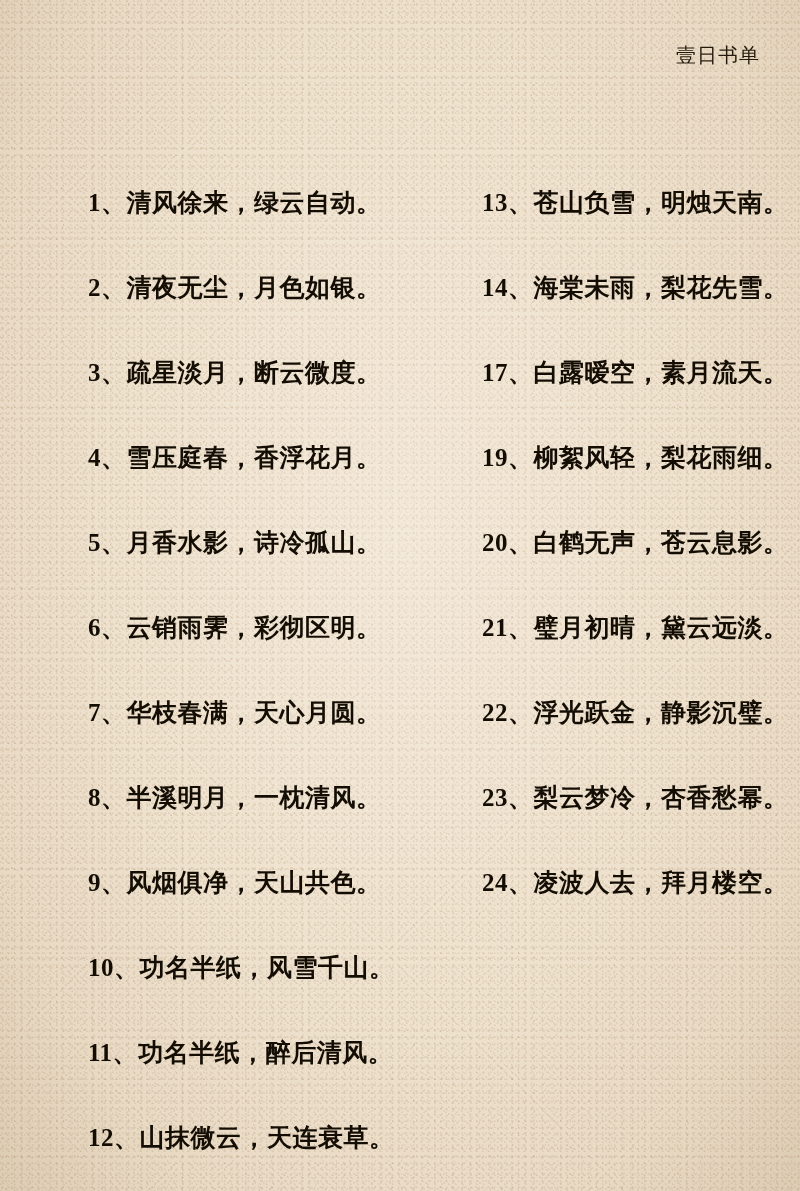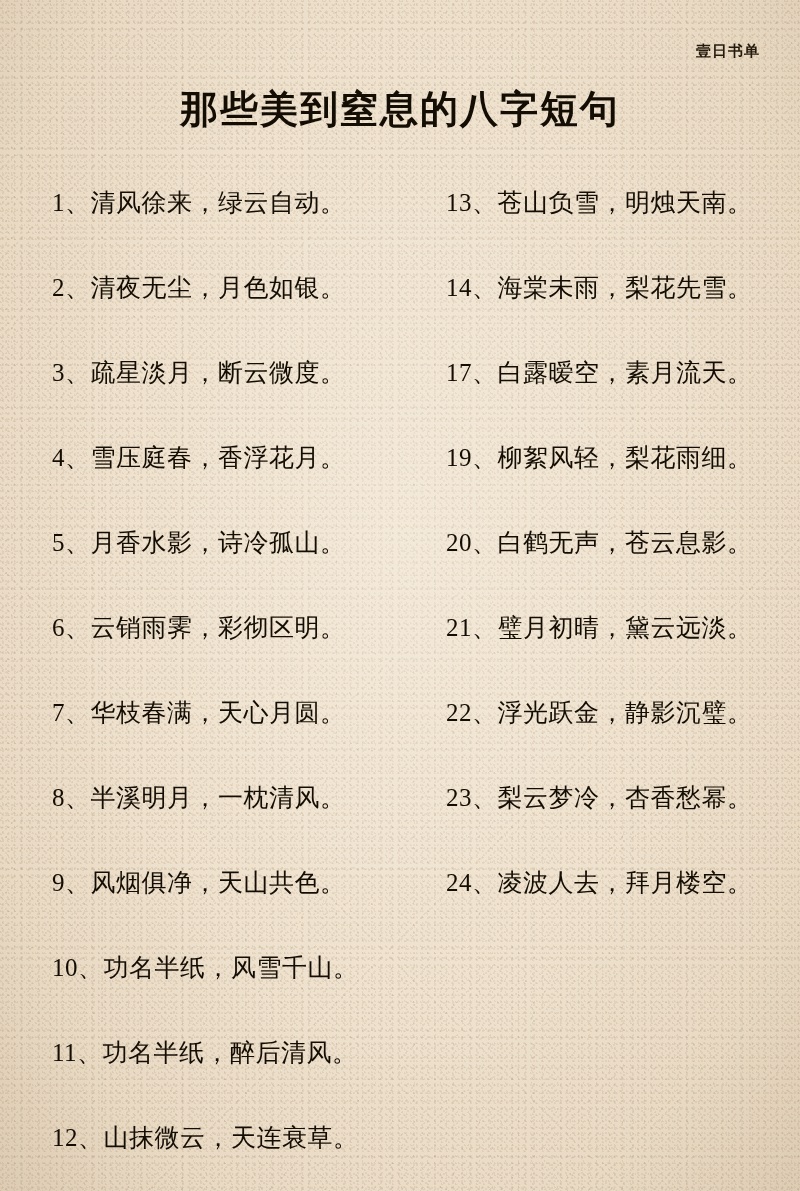--- a/index.html
+++ b/index.html
@@ -44,22 +44,22 @@
     position: relative;
     z-index: 2;
     width: 800px;
     height: 1191px;
     box-sizing: border-box;
   }
   .brand {
     position: absolute;
     top: 42px;
     right: 40px;
-    font-size: 15px;
-    font-weight: bold;
+    font-size: 20px;
+    font-weight: normal;
     letter-spacing: 1px;
     color: #241a0c;
   }
   .title {
     position: absolute;
     top: 84px;
     left: 0;
     width: 100%;
     text-align: center;
     font-size: 38px;
@@ -75,43 +75,43 @@
     display: flex;
   }
   .col {
     width: 50%;
     box-sizing: border-box;
   }
   .col-left { padding-left: 52px; }
   .col-right { padding-left: 46px; }
   .line {
     font-size: 25px;
-    font-weight: normal;
+    font-weight: bold;
     letter-spacing: 0.5px;
     height: 85px;
     line-height: 85px;
     white-space: nowrap;
     color: #140d04;
+    margin-left: 36px;
   }
   .num {
     display: inline;
     font-family: "Liberation Serif", serif;
   }
 </style>
 </head>
 <body>
 
 <div class="grain"></div>
 <div class="vignette"></div>
 
 <div class="page">
 
   <div class="brand">壹日书单</div>
 
-  <div class="title">那些美到窒息的八字短句</div>
 
   <div class="columns">
 
     <div class="col col-left">
       <div class="line"><span class="num">1、</span><span>清风徐来，绿云自动。</span></div>
       <div class="line"><span class="num">2、</span><span>清夜无尘，月色如银。</span></div>
       <div class="line"><span class="num">3、</span><span>疏星淡月，断云微度。</span></div>
       <div class="line"><span class="num">4、</span><span>雪压庭春，香浮花月。</span></div>
       <div class="line"><span class="num">5、</span><span>月香水影，诗冷孤山。</span></div>
       <div class="line"><span class="num">6、</span><span>云销雨霁，彩彻区明。</span></div>

